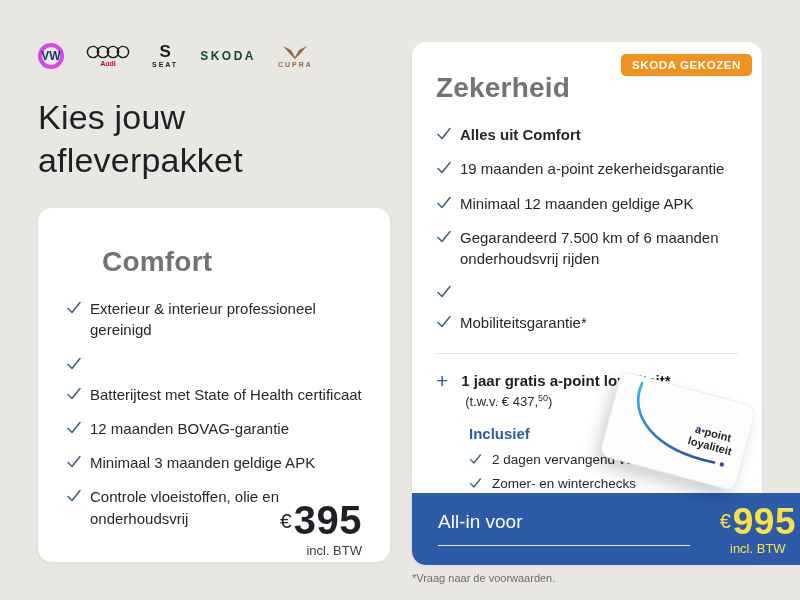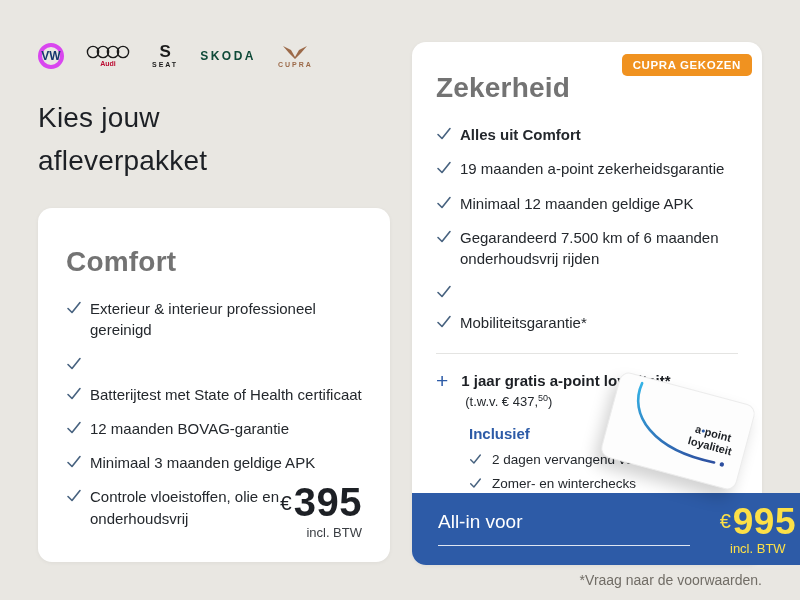--- a/index.html
+++ b/index.html
@@ -18,40 +18,40 @@
   .vw-circle { width:26px; height:26px; border:4px solid #d946ef; border-radius:50%;
     display:flex; align-items:center; justify-content:center;
     color:#16366e; font-size:12px; font-weight:bold; letter-spacing:0; }
   .audi-label { color:#bb0a30; font-size:7px; font-weight:bold; margin-top:1px; }
   .seat-s { font-size:17px; font-weight:bold; color:#1a1a1a; line-height:16px; }
   .seat-label, .cupra-label { font-size:7px; font-weight:bold; letter-spacing:2px; color:#1a1a1a; margin-top:1px; }
   .cupra-label { color:#9c6a49; }
   .skoda-label { font-size:12px; font-weight:bold; letter-spacing:2.5px; color:#0f4a38; }
 
   
-  .hero-title { position:absolute; left:38px; top:96px; font-size:28px; line-height:43px;
+  .hero-title { position:absolute; left:38px; top:96px; font-size:34px; line-height:43px;
     font-weight:500; color:#1d2025; letter-spacing:.2px; }
 
   
   .card { position:absolute; background:#fff; border-radius:14px; box-shadow:0 1px 4px rgba(0,0,0,.05); }
   .card-comfort { left:38px; top:208px; width:352px; height:354px; padding:26px 28px; }
   .card-zeker   { left:412px; top:42px;  width:350px; height:523px; padding:22px 24px; }
 
   .card-h2 { font-size:28px; font-weight:bold; color:#737373; letter-spacing:.2px; }
-  .card-comfort .card-h2 { margin-top:12px; }
+  .card-comfort .card-h2 { margin-top:12px;margin-left:36px; }
   .card-zeker   .card-h2 { margin-top:8px; }
 
   .feature-list { margin-top:20px; display:flex; flex-direction:column; gap:13px; list-style:none; }
   .feature { display:flex; gap:8px; align-items:flex-start; }
   .feature .txt { font-size:15px; line-height:1.42; color:#24282d; max-width:282px; }
   .feature.bold .txt { font-weight:bold; }
   .check { flex:0 0 auto; margin-top:2px; }
 
   
-  .price-block { position:absolute; right:28px; bottom:22px; text-align:right; }
+  .price-block { position:absolute; right:28px; bottom:4px; text-align:right; }
   .price-line { color:#1d2025; }
   .price-cur { font-size:21px; font-weight:500; vertical-align:6px; margin-right:2px; }
   .price-num { font-size:40px; font-weight:bold; letter-spacing:.5px; }
   .price-note { font-size:13px; color:#3a3e43; margin-top:0px; }
 
   
   .badge { position:absolute; top:12px; right:10px; background:#f09220; color:#fff;
     font-size:11.5px; font-weight:bold; letter-spacing:.6px; padding:5px 11px; border-radius:5px; }
 
   .divider { border:none; border-top:1px solid #e4e4e2; margin:19px 0 17px 0; }
@@ -82,22 +82,22 @@
   
   .allin-footer { position:absolute; left:0; bottom:0; width:416px; height:72px;
     background:#2d5ba7; border-radius:0 0 14px 14px; z-index:2; }
   .allin-label { position:absolute; left:26px; top:18px; color:#fff; font-size:19px; font-weight:500; }
   .allin-line { position:absolute; left:26px; bottom:19px; width:252px; height:1px; background:rgba(255,255,255,.85); }
   .allin-price { position:absolute; right:32px; top:8px; text-align:center; color:#fde047; }
   .allin-cur { font-size:20px; font-weight:500; vertical-align:6px; margin-right:2px; }
   .allin-num { font-size:37px; font-weight:bold; letter-spacing:.5px; }
   .allin-note { font-size:13px; margin-top:-2px; }
 
-  .footnote { position:absolute; left:412px; top:572px; width:350px; text-align:right;
-    font-size:14px; color:#716d66; }
+  .footnote { position:absolute; left:412px; top:572px; width:350px; text-align:left;
+    font-size:11px; color:#716d66; }
 </style>
 </head>
 <body>
 
 <div class="stage">
 
   <div class="brand-row">
     <div class="brand">
       <div class="vw-circle">VW</div>
     </div>
@@ -171,21 +171,21 @@
     </ul>
     <div class="price-block">
       <div class="price-line">
         <span class="price-cur">€</span><span class="price-num">395</span>
       </div>
       <div class="price-note">incl. BTW</div>
     </div>
   </div>
 
   <div class="card card-zeker">
-    <div class="badge">CUPRA GEKOZEN</div>
+    <div class="badge">SKODA GEKOZEN</div>
     <h2 class="card-h2">Zekerheid</h2>
     <ul class="feature-list">
       <li class="feature bold">
         <svg class="check" width="16" height="15" viewBox="0 0 16 15">
             <path d="M2 8.5 L6 12.5 L14 2.5" fill="none" stroke="#47627f" stroke-width="1.6" stroke-linecap="round" stroke-linejoin="round"></path>
           </svg>
         <span class="txt">Alles uit Comfort</span>
       </li>
       <li class="feature">
         <svg class="check" width="16" height="15" viewBox="0 0 16 15">

